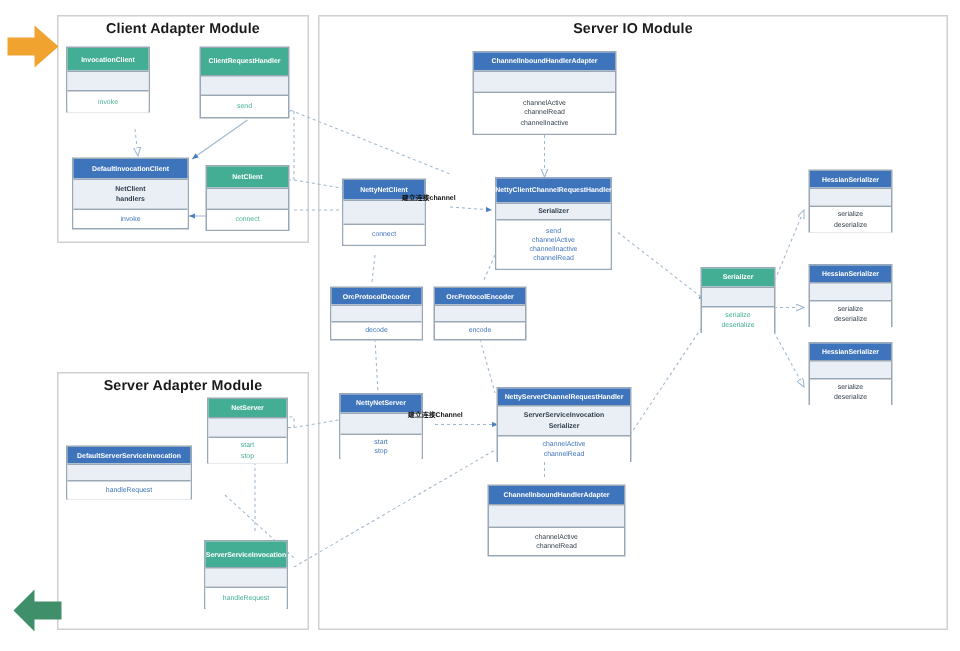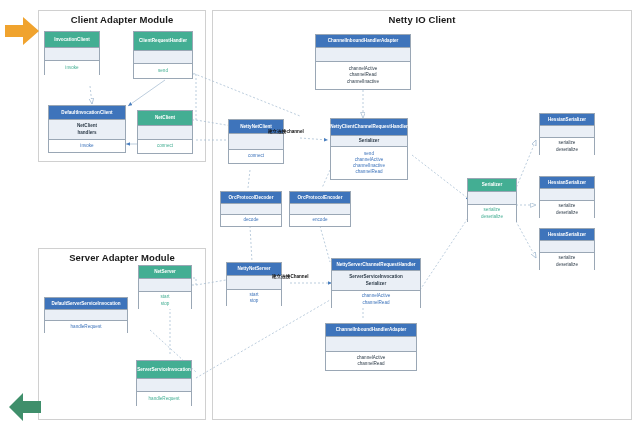--- a/index.html
+++ b/index.html
@@ -84,21 +84,21 @@
       <path d="M188,285 L196,285 L196,278 L188,278" stroke-dasharray="2,2"></path>
       <path d="M170,300 L170,356" stroke-dasharray="2,2"></path>
     </g>
   </svg>
 
   <div class="module" style="left:38px;top:10px;width:168px;height:152px;">
     <div class="module-title">Client Adapter Module</div>
   </div>
 
   <div class="module" style="left:212px;top:10px;width:420px;height:410px;">
-    <div class="module-title">Netty IO Client</div>
+    <div class="module-title">Server IO Module</div>
   </div>
 
   <div class="module" style="left:38px;top:248px;width:168px;height:172px;">
     <div class="module-title">Server Adapter Module</div>
   </div>
 
   <div class="cls green" style="left:44px;top:31px;width:56px;height:44px;">
     <div class="hdr" style="height:15px;">InvocationClient</div>
     <div class="attrs" style="height:13px;"></div>
     <div class="ops" style="height:15px;">invoke</div>

